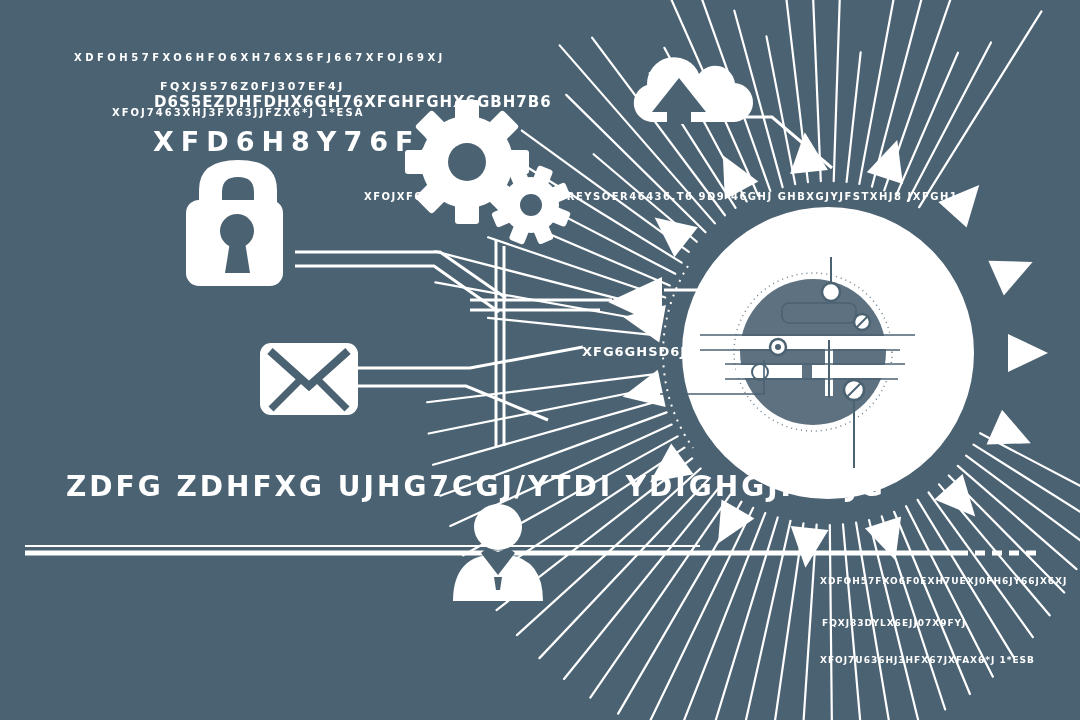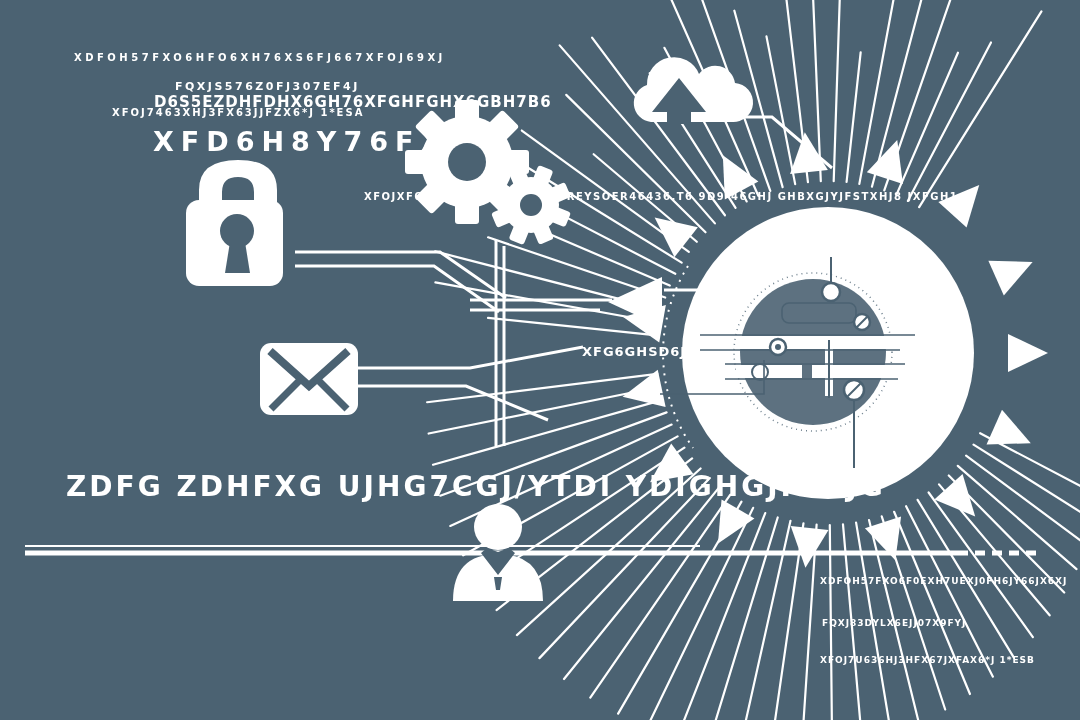--- a/index.html
+++ b/index.html
@@ -4,21 +4,21 @@
 <style>
   html,body{margin:0;padding:0;}
   body{
     width:1080px;height:720px;overflow:hidden;position:relative;
     background:#4B6272;
     font-family:"DejaVu Sans", sans-serif;
     color:#FFFFFF;
   }
   .txt{position:absolute;white-space:nowrap;font-weight:bold;color:#fff;}
   #t-line1{left:57px;top:52px;font-size:10px;letter-spacing:3.5px;margin-left:17px;}
-  #t-line2{left:175px;top:80px;font-size:11px;letter-spacing:2.5px;}
+  #t-line2{left:160px;top:80px;font-size:11px;letter-spacing:2.5px;}
   #t-line3{left:154px;top:93px;font-size:15px;letter-spacing:1px;}
   #t-line4{left:112px;top:107px;font-size:10px;letter-spacing:2px;}
   #t-heading{left:153px;top:126px;font-size:27px;letter-spacing:7px;}
   #t-mid{left:364px;top:191px;font-size:10px;letter-spacing:1.5px;}
   #t-globe{left:582px;top:344px;font-size:13px;letter-spacing:1px;}
   #t-big{left:66px;top:470px;font-size:28px;letter-spacing:3px;}
   #t-br1{left:820px;top:576px;font-size:9px;letter-spacing:1px;}
   #t-br2{left:822px;top:618px;font-size:9px;letter-spacing:1px;}
   #t-br3{left:820px;top:655px;font-size:9px;letter-spacing:1px;}
   #art{position:absolute;left:0;top:0;}

